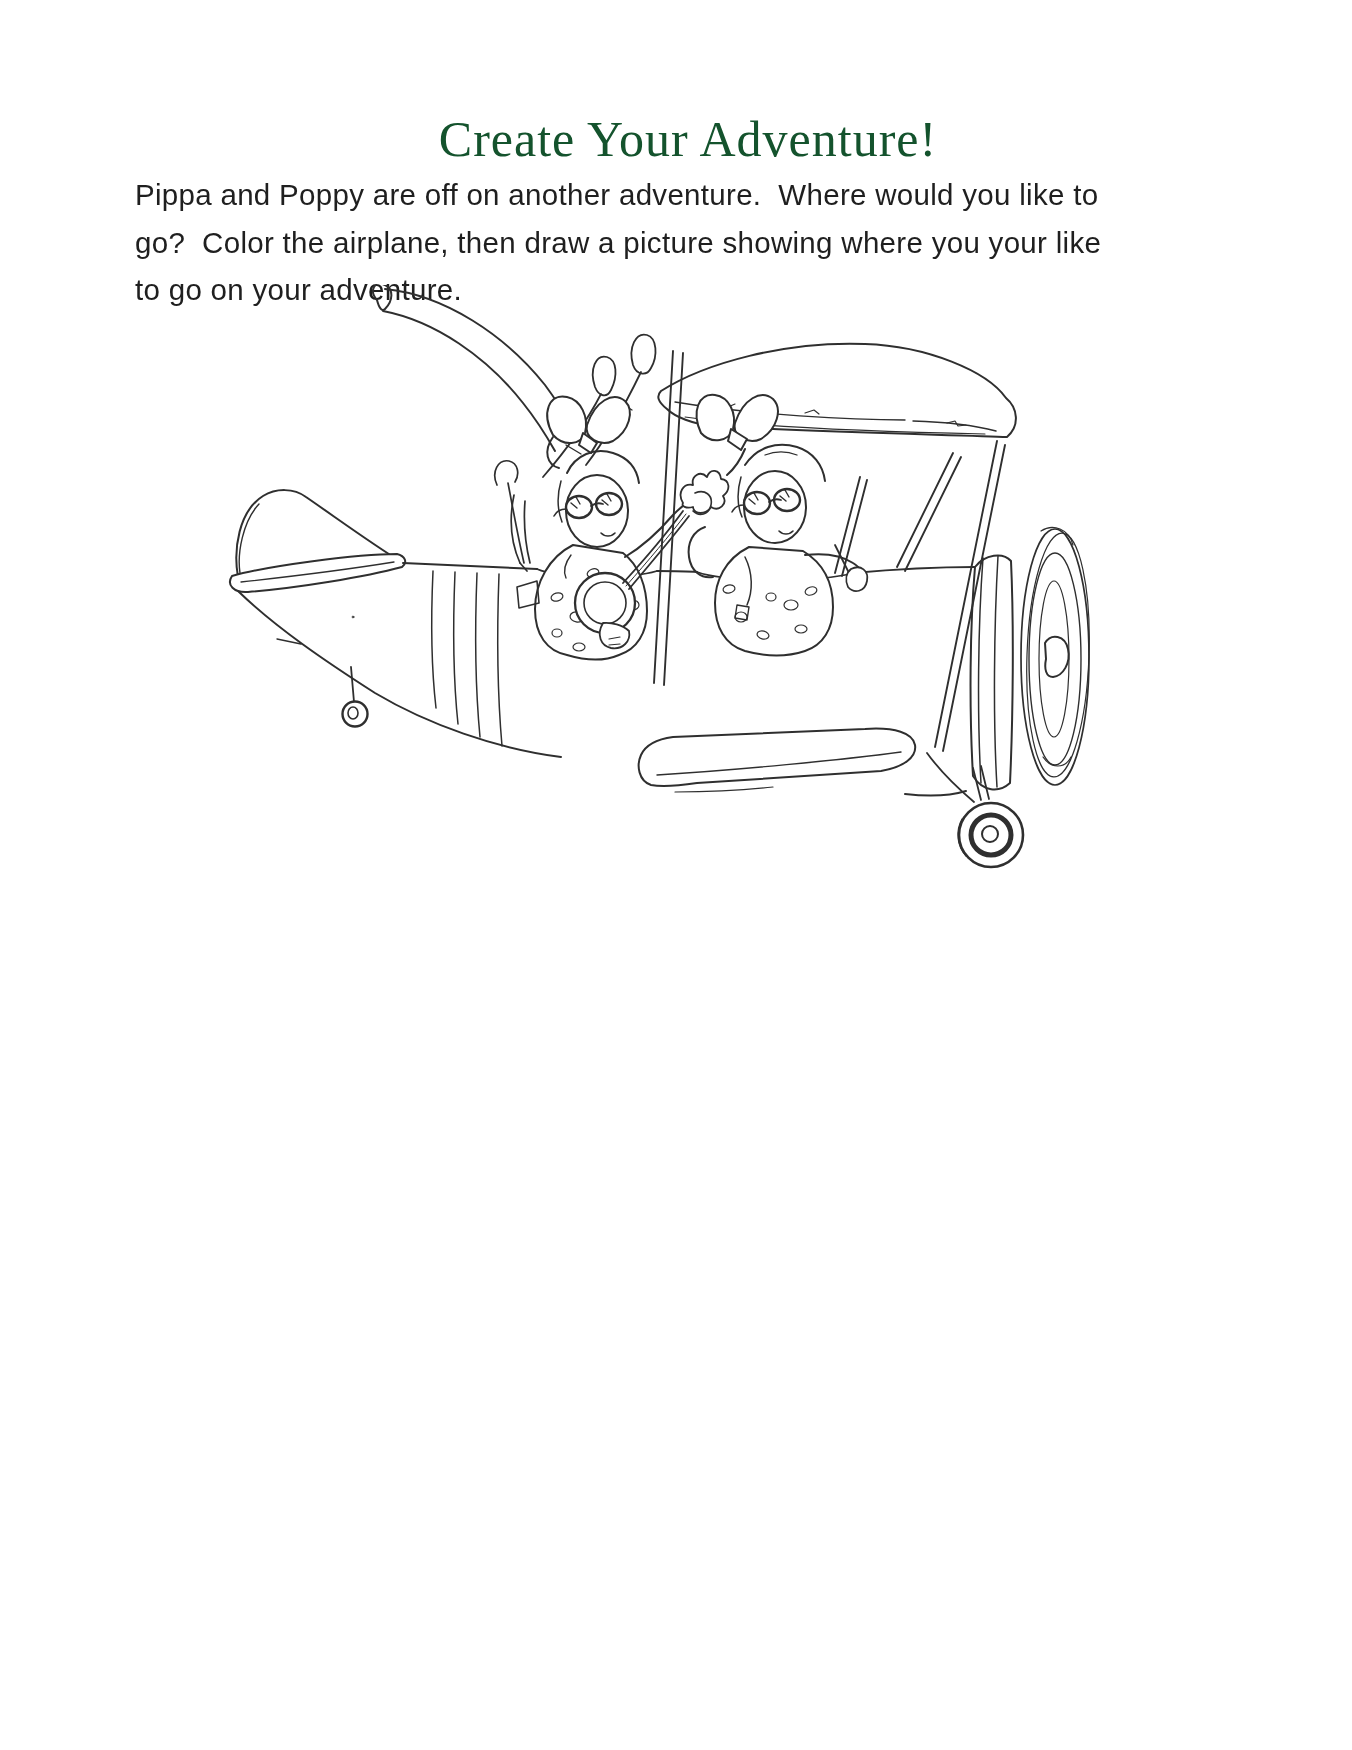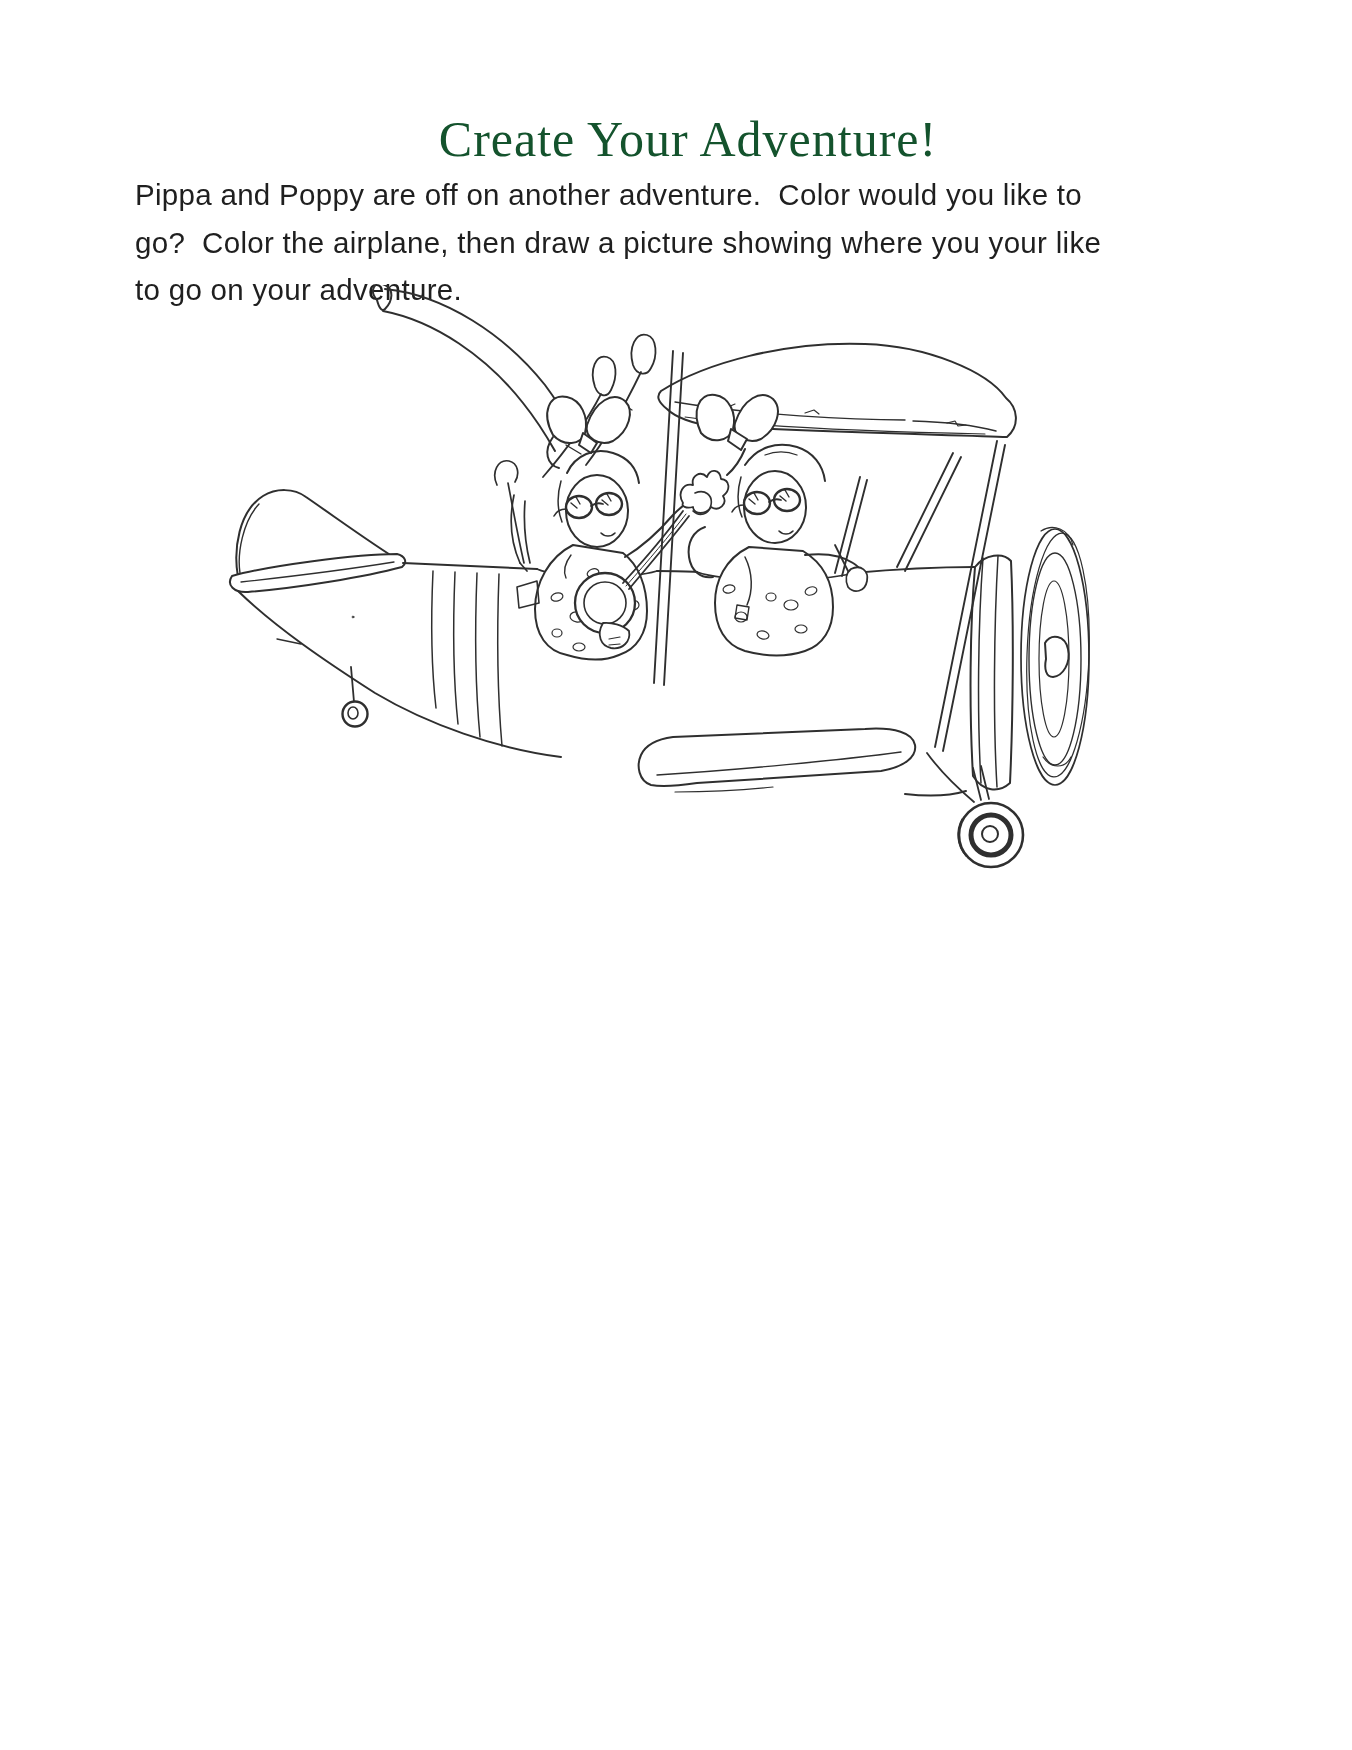--- a/index.html
+++ b/index.html
@@ -22,21 +22,21 @@
   .art path,.art circle,.art ellipse,.art line{vector-effect:non-scaling-stroke;}
 </style>
 </head>
 <body>
 
 <div class="page">
 
   <h1 class="title">Create Your Adventure!</h1>
 
   <div class="instructions">
-    <div class="line">Pippa and Poppy are off on another adventure.  Color would you like to</div>
+    <div class="line">Pippa and Poppy are off on another adventure.  Where would you like to</div>
     <div class="line">go?  Color the airplane, then draw a picture showing where you your like</div>
     <div class="line">to go on your adventure.</div>
   </div>
 
   <svg class="art" width="890" height="615" viewBox="0 -20 890 615" fill="none" stroke="#2f2f2f" stroke-width="2" stroke-linecap="round" stroke-linejoin="round">
 
     <g>
       <path d="M33,272 C28,244 34,206 58,191 C71,183 89,183 101,192 C133,214 167,239 198,258"></path>
       <path d="M35,268 C32,248 38,216 54,199" stroke-width="1.4"></path>
     </g>

